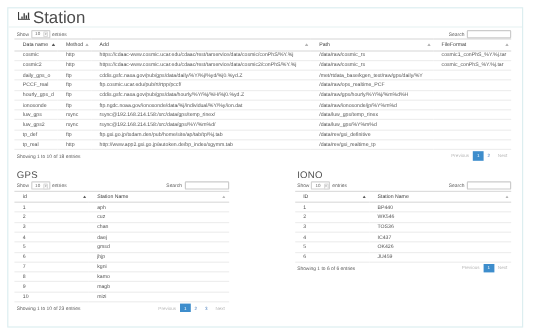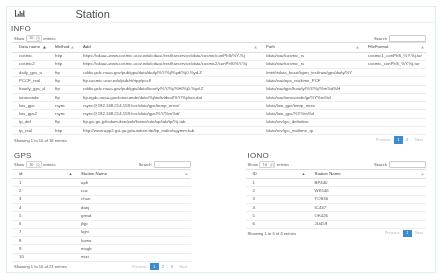--- a/index.html
+++ b/index.html
@@ -5,21 +5,21 @@
   html,body{margin:0;padding:0;}
   body{width:445px;height:278px;background:#ffffff;font-family:"Liberation Sans",sans-serif;
        overflow:hidden;-webkit-font-smoothing:antialiased;text-rendering:optimizeLegibility;}
   *{-webkit-font-smoothing:antialiased;}
   .panel{position:absolute;left:6px;top:6px;width:430px;height:267px;background:#fff;
          border:1px solid #ddeef0;box-sizing:border-box;}
   
   .panel-head{height:16px;border-bottom:1px solid #eaf3f4;display:flex;align-items:center;padding-left:7.5px;padding-bottom:2px;box-sizing:border-box;}
   .bar-icon{display:inline-block;width:10px;height:6.5px;margin-right:3px;line-height:0;vertical-align:middle;}
   .bar-icon svg{display:block;}
-  .panel-title{font-size:11px;color:#4c4c4c;margin-left:48px;}
+  .panel-title{font-size:14px;color:#4c4c4c;}
   
   .panel-body{padding:0px 9px 0px 5px;}
   h3.sec{margin:1px 0 0 -1px;font-size:8px;font-weight:400;color:#4f4f4f;letter-spacing:0.2px;line-height:9px;}
   .col h3.sec{margin-left:2px;}
   .dt-top{display:flex;justify-content:space-between;align-items:center;height:8px;margin-top:1px;}
   .lenbox{font-size:4.1px;color:#5a5a5a;display:flex;align-items:center;white-space:nowrap;padding-left:2px;}
   .selbox{position:relative;display:inline-flex;align-items:center;
      width:16px;height:7px;margin:0 1.5px;border:1px solid #d2d2d2;border-radius:1px;background:#fff;
      font-size:3.8px;color:#666;padding:0 0 0 2.5px;box-sizing:border-box;}
   .selbox .arw{position:absolute;right:0.5px;top:0.5px;width:4.2px;height:5px;
@@ -56,21 +56,20 @@
         <rect x="28" y="38" width="11" height="19" fill="#3c3c3c"></rect>
         <rect x="46" y="10" width="11" height="47" fill="#3c3c3c"></rect>
         <rect x="64" y="28" width="11" height="29" fill="#3c3c3c"></rect>
         <rect x="82" y="5" width="11" height="52" fill="#3c3c3c"></rect>
       </svg>
     </span>
     <span class="panel-title">Station</span>
   </div>
   <div class="panel-body">
 
-    <h3 class="sec">INFO</h3>
     <div class="dt-top">
       <label class="lenbox">
         <span>Show</span>
         <span class="selbox">
             <span>10</span>
             <span class="arw">▾</span>
           </span>
         <span>entries</span>
       </label>
       <label class="filterbox">

